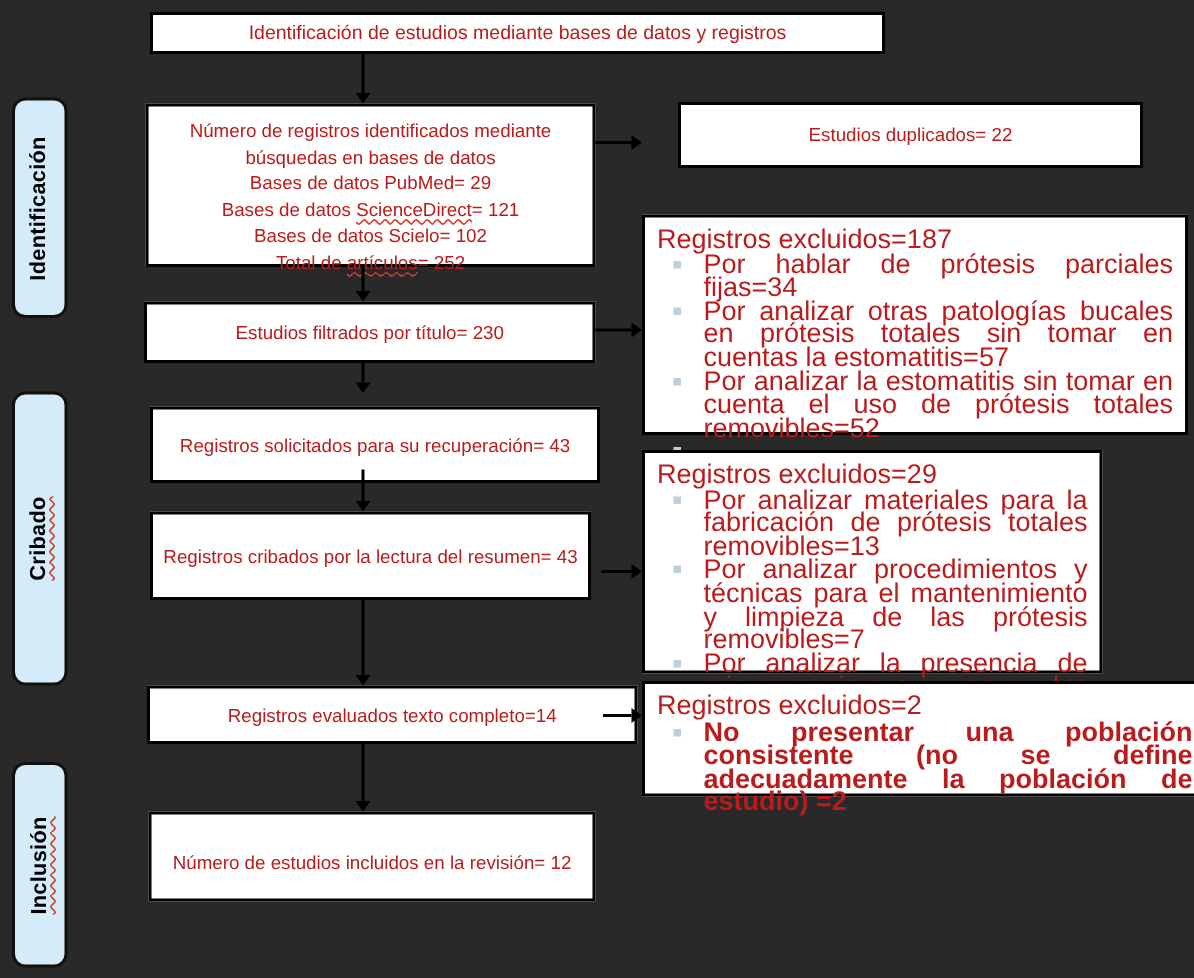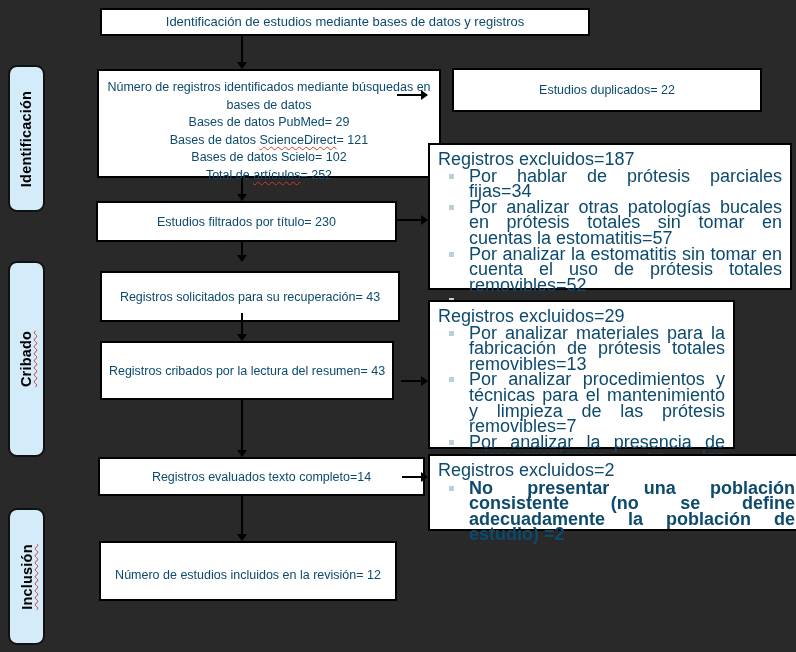--- a/index.html
+++ b/index.html
@@ -2,21 +2,21 @@
 <html><head>
 <meta charset="utf-8">
 <style>
   html,body{margin:0;padding:0;background:#292929;}
   #canvas{
     position:relative;width:796px;height:652px;background:#292929;
     font-family:"Liberation Sans", sans-serif;color:#111;overflow:hidden;
   }
   .box{
     position:absolute;background:#ffffff;border:2px solid #000;
-    box-sizing:border-box;font-size:12.5px;line-height:16px;color:#0c4a6e;
+    box-sizing:border-box;font-size:12.5px;line-height:16px;color:#b91c1c;
   }
   .center{display:flex;align-items:center;justify-content:center;text-align:center;}
   .stage{
     position:absolute;background:#d4ebf9;border:2px solid #111;border-radius:9px;
     box-sizing:border-box;display:flex;align-items:center;justify-content:center;
   }
   .stage .rot{
     transform:rotate(-90deg);white-space:nowrap;font-weight:bold;
     font-size:14.5px;color:#000;letter-spacing:.2px;
   }
@@ -63,21 +63,21 @@
     <span class="rot sp-err">Cribado</span>
   </div>
   <div class="stage" style="left:8px;top:508px;width:37px;height:137px">
     <span class="rot sp-err">Inclusión</span>
   </div>
 
   <div class="box center" style="left:100px;top:8px;width:490px;height:28px;font-size:13px">
     <span>Identificación de estudios mediante bases de datos y registros</span>
   </div>
 
-  <div class="box records" style="left:97px;top:69px;width:344px;height:109px">
+  <div class="box records" style="left:97px;top:69px;width:300px;height:109px">
     <div>Número de registros identificados mediante búsquedas en bases de datos</div>
     <div>Bases de datos PubMed= 29</div>
     <div><span>Bases de datos </span><span class="sp-err">ScienceDirect</span><span>= 121</span></div>
     <div>Bases de datos Scielo= 102</div>
     <div><span>Total de </span><span class="sp-err">artículos</span><span>= 252</span></div>
   </div>
 
   <div class="box center" style="left:96px;top:201px;width:301px;height:41px">
     <span>Estudios filtrados por título= 230</span>
   </div>

